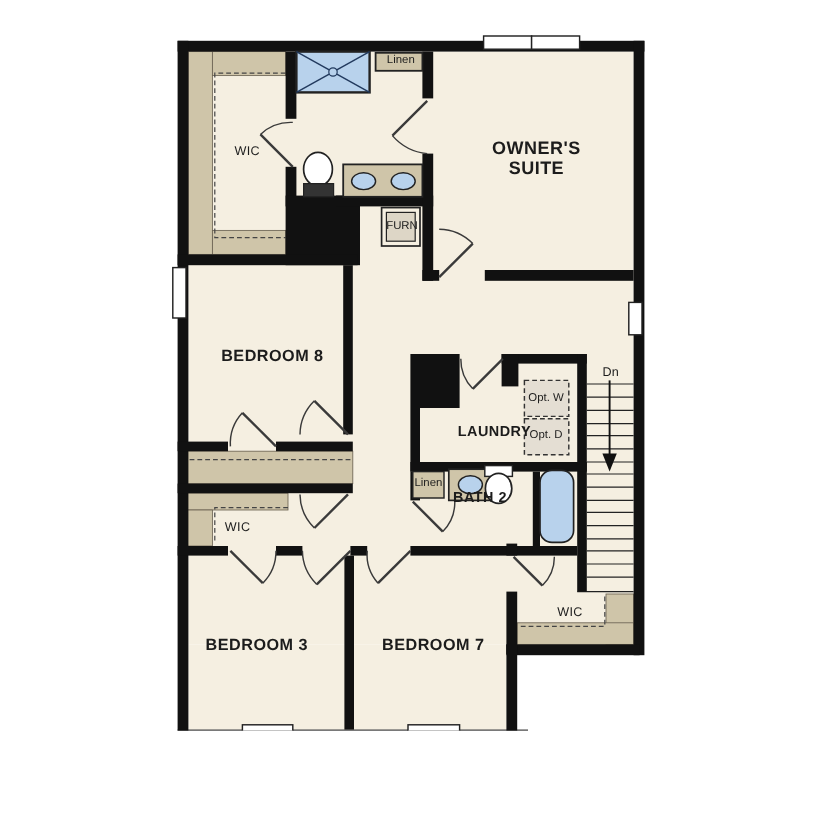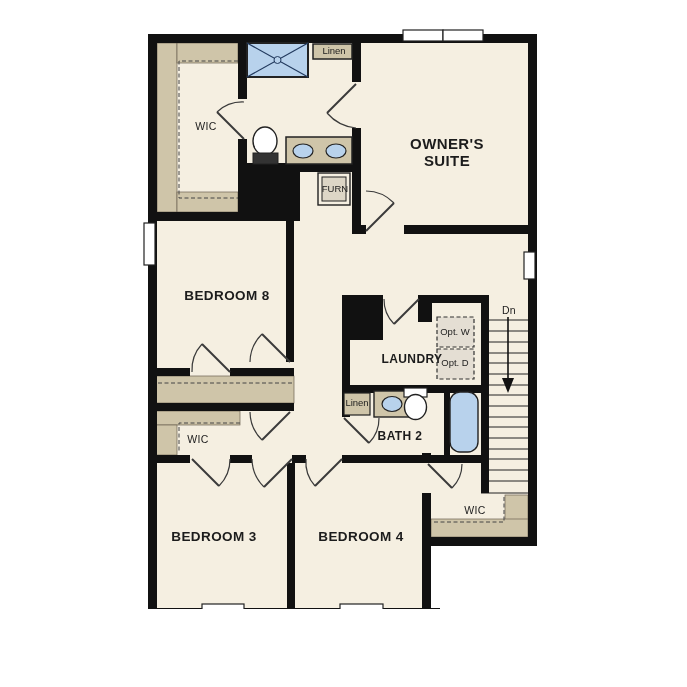--- a/index.html
+++ b/index.html
@@ -9,21 +9,21 @@
   }
   #stage svg{position:absolute;left:0;top:0;}
   .lbl{
     position:absolute;transform:translate(-50%,-50%);
     color:#1c1c1c;text-align:center;line-height:1.12;white-space:nowrap;
     font-family:"Liberation Sans",sans-serif;
   }
   .b{font-weight:bold;letter-spacing:.4px;}
   .wrap{white-space:normal;}
   .room{font-size:13.5px;}
-  .suite{font-size:15px;width:100px;margin-top:20px;}
+  .suite{font-size:15px;width:100px;}
   .bath{font-size:13px;width:92px;}
   .small{font-size:10.5px;letter-spacing:.3px;}
   .tiny{font-size:9.5px;}
   .opt{font-size:9.5px;width:32px;line-height:1.25;}
   .level{
     position:absolute;left:152px;top:624px;font-size:19px;font-weight:bold;
     letter-spacing:.5px;color:#111;
   }
   .logo{
     position:absolute;left:5px;top:645px;height:40px;display:flex;align-items:center;color:#111;
@@ -228,24 +228,24 @@
   <div class="lbl tiny" style="left:334px;top:51px;">Linen</div>
   <div class="lbl small" style="left:206px;top:127px;">WIC</div>
   <div class="lbl b suite wrap" style="left:447px;top:133px;">OWNER'S SUITE</div>
   <div class="lbl tiny" style="left:335px;top:189px;">FURN</div>
   <div class="lbl b room" style="left:227px;top:296px;">BEDROOM 8</div>
   <div class="lbl b" style="left:412px;top:360px;font-size:12px;">LAUNDRY</div>
   <div class="lbl opt wrap" style="left:455px;top:332px;">Opt. W</div>
   <div class="lbl opt wrap" style="left:455px;top:363px;">Opt. D</div>
   <div class="lbl small" style="left:509px;top:311px;">Dn</div>
   <div class="lbl tiny" style="left:357px;top:403px;">Linen</div>
-  <div class="lbl b" style="left:400px;top:437px;font-size:12px;">BATH 2</div>
+  <div class="lbl b" style="left:400px;top:415px;font-size:12px;">BATH 2</div>
   <div class="lbl small" style="left:198px;top:440px;">WIC</div>
   <div class="lbl b room" style="left:214px;top:537px;">BEDROOM 3</div>
-  <div class="lbl b room" style="left:361px;top:537px;">BEDROOM 4</div>
+  <div class="lbl b room" style="left:361px;top:537px;">BEDROOM 7</div>
   <div class="lbl small" style="left:475px;top:511px;">WIC</div>
 
 
   <div class="logo">
     <svg width="38" height="40" viewBox="0 0 38 40">
       <rect x="9" y="6" width="5" height="9" fill="#fff" stroke="#111" stroke-width="1.8"></rect>
       <path d="M 3 19 L 19 5 L 35 19" fill="#fff" stroke="#111" stroke-width="2.2"></path>
       <rect x="7" y="19" width="24" height="17" fill="#fff" stroke="#111" stroke-width="2.2"></rect>
       <line x1="11" y1="23" x2="27" y2="23" stroke="#111" stroke-width="1.6"></line>
       <line x1="11" y1="27" x2="27" y2="27" stroke="#111" stroke-width="1.6"></line>

